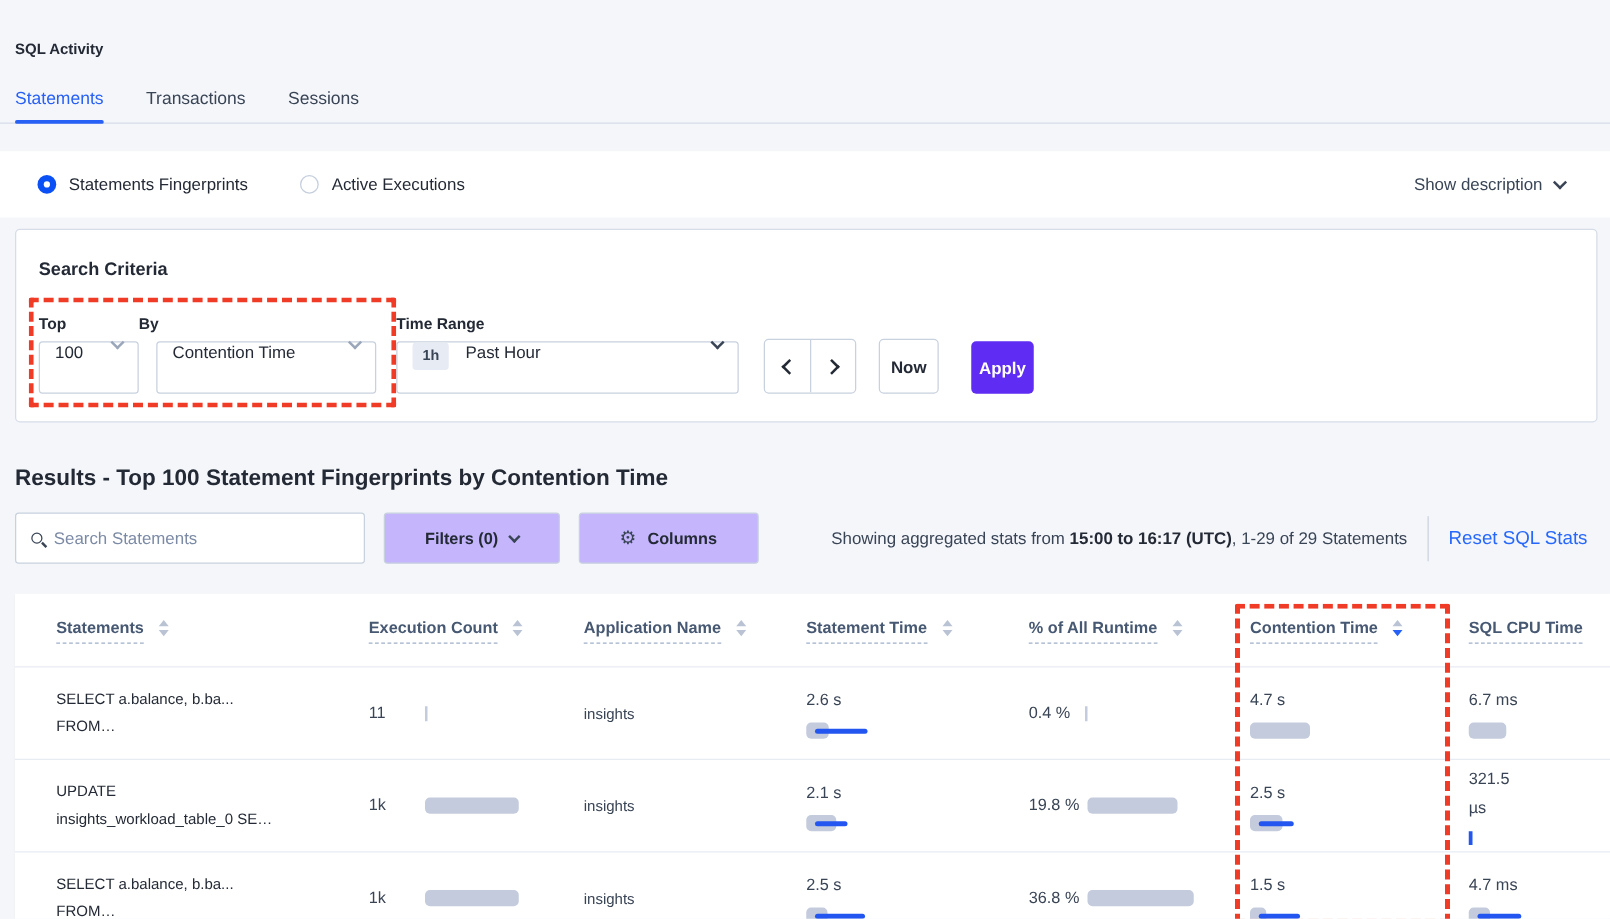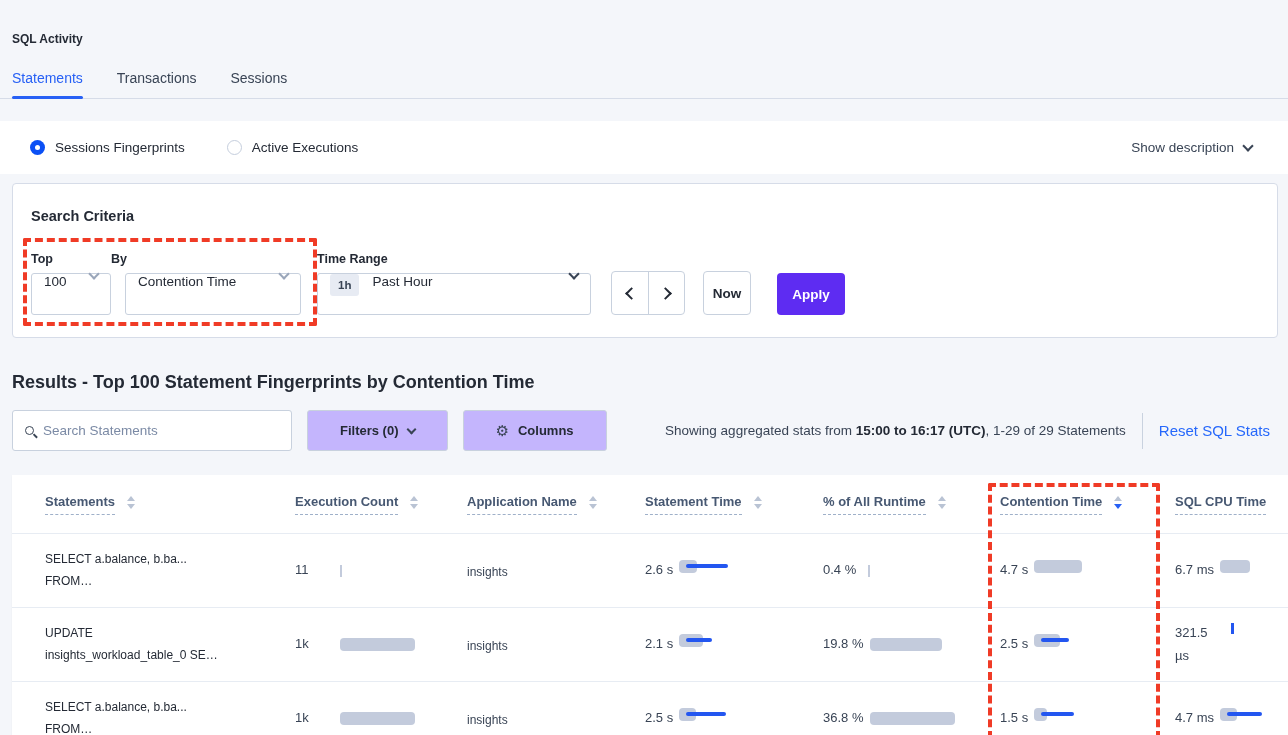--- a/index.html
+++ b/index.html
@@ -43,21 +43,21 @@
   .field-tr{margin-left:16px}
   .sel-tr{width:274px}
   .tr-badge{background:#e7ebf3;border-radius:3px;font-size:11.5px;font-weight:700;color:var(--ink2);padding:5px 8px;margin-right:13px}
   .arrow-group{display:flex;margin-left:20px;height:44px;border:1px solid var(--border);border-radius:4px;background:#fff;overflow:hidden}
   .arrow-btn{width:36px;display:flex;align-items:center;justify-content:center;cursor:pointer}
   .arrow-btn + .arrow-btn{border-left:1px solid var(--border)}
   .chev-left{width:9px;height:9px;border-left:2.5px solid var(--ink);border-bottom:2.5px solid var(--ink);transform:rotate(45deg);margin-left:3px}
   .chev-right{width:9px;height:9px;border-right:2.5px solid var(--ink);border-top:2.5px solid var(--ink);transform:rotate(45deg);margin-right:3px}
   .btn{height:44px;border:1px solid var(--border);border-radius:4px;background:#fff;font-size:13.5px;font-weight:700;color:var(--ink);display:flex;align-items:center;justify-content:center;cursor:pointer;font-family:inherit}
   .btn-now{width:48px;margin-left:18px}
-  .btn-apply{width:68px;height:42px;margin-left:26px;background:var(--purple);border:none;color:#fff}
+  .btn-apply{width:50px;height:42px;margin-left:26px;background:var(--purple);border:none;color:#fff}
 
   .annot{position:absolute;border:4px dashed var(--red);pointer-events:none}
   .annot-topby{left:10px;top:54px;width:294px;height:88px;border-radius:2px}
 
   
   .results-heading{font-size:18px;font-weight:700;color:var(--ink);margin:34px 0 0 12px}
   .controls{display:flex;align-items:center;margin:17px 10px 0 12px}
   .search-box{width:280px;height:41px;background:#fff;border:1px solid var(--border);border-radius:3px;display:flex;align-items:center;padding:0 12px;gap:9px}
   .search-box input{border:none;outline:none;font-size:13.5px;color:var(--ink2);font-family:inherit;width:100%;background:transparent}
   .search-box input::placeholder{color:#7b8aa5}
@@ -77,21 +77,21 @@
   .t-row{height:74px;border-top:1px solid var(--line)}
   .hcell{display:flex;align-items:center;gap:12px}
   .hlabel{font-size:13px;font-weight:700;color:var(--head);border-bottom:1.5px dashed #9fb0c9;padding-bottom:5px;cursor:pointer}
   .sort{display:flex;flex-direction:column;gap:3px;cursor:pointer;margin-bottom:4px}
   .tri{width:0;height:0;border-left:4.5px solid transparent;border-right:4.5px solid transparent}
   .tri.up{border-bottom:5.5px solid #b9c3d4}
   .tri.down{border-top:5.5px solid #b9c3d4}
   .tri.down.active{border-top-color:var(--accent)}
   .cell-stmt{font-family:Liberation Sans, sans-serif;font-size:12px;color:var(--ink);line-height:1.8;cursor:pointer}
   .cell-h{display:flex;align-items:center;gap:7px}
-  .cell-v{display:flex;flex-direction:row;gap:6px}
+  .cell-v{display:flex;flex-direction:column;gap:6px}
   .val{font-size:13px;color:var(--ink2);line-height:1.75}
   .val-narrow{max-width:46px;min-width:38px}
   .val-cpu{max-width:50px}
   .bar{position:relative;height:14px;display:flex;align-items:center}
   .bar-gray{height:13px;border-radius:4px;background:var(--bar-gray);flex:0 0 auto}
   .bar-blue{position:absolute;left:7px;top:5px;height:4px;border-radius:2px;background:var(--bar-blue)}
   .bar-tick{width:2px;height:12px;background:var(--bar-gray);flex:0 0 auto}
   .bar-tick.blue{width:3px;height:11px;background:var(--bar-blue)}
   .app-val{font-size:12px;color:var(--ink2)}
   .annot-col{left:976px;top:8px;width:172px;height:256px;border-radius:2px}
@@ -103,21 +103,21 @@
 
 <nav class="tabs">
   <div class="tab active">Statements</div>
   <div class="tab">Transactions</div>
   <div class="tab">Sessions</div>
 </nav>
 
 <section class="toggle-band">
   <div class="radio-opt">
     <span class="radio sel"></span>
-    <span class="radio-label">Sessions Fingerprints</span>
+    <span class="radio-label">Statements Fingerprints</span>
   </div>
   <div class="radio-opt">
     <span class="radio unsel"></span>
     <span class="radio-label">Active Executions</span>
   </div>
   <div class="show-desc">
     <span>Show description</span>
     <span class="chev"></span>
   </div>
 </section>

